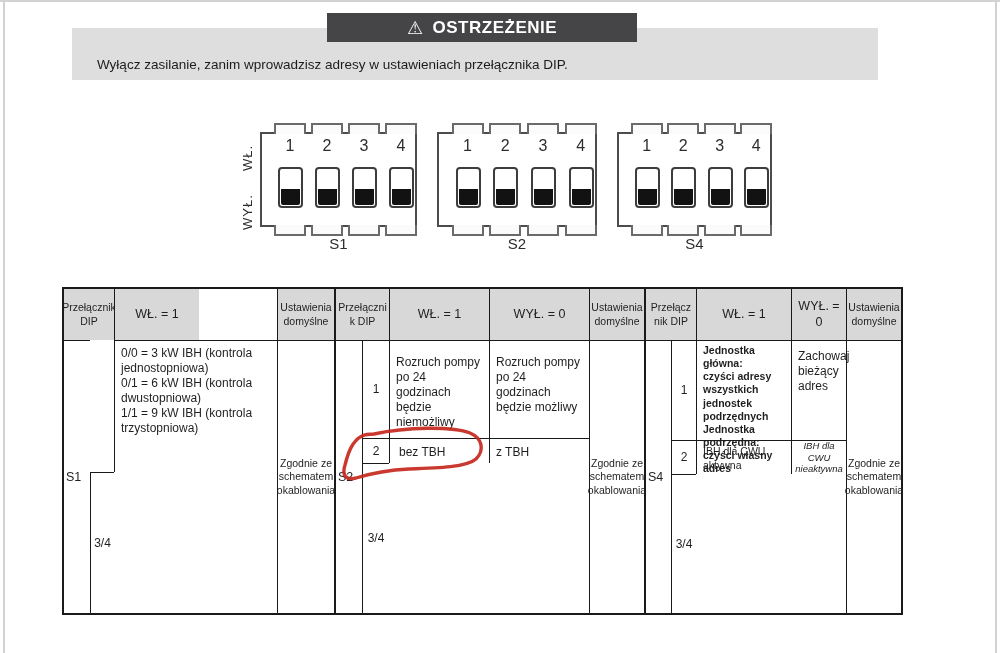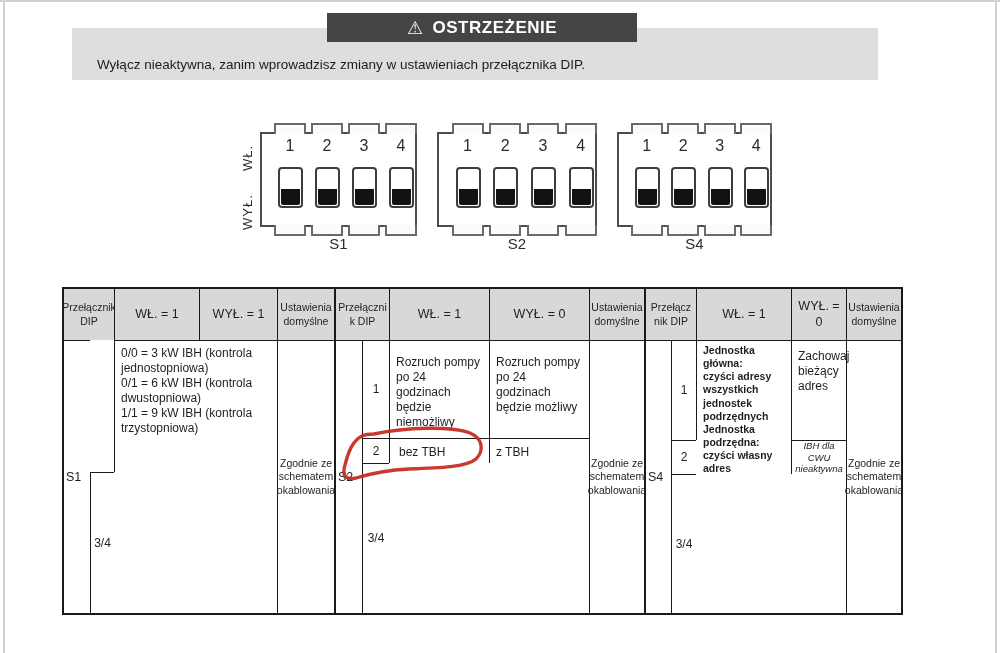--- a/index.html
+++ b/index.html
@@ -47,21 +47,21 @@
   .anno{left:338px;top:421px;pointer-events:none;}
 </style>
 </head>
 <body>
 
 <div class="abs edge" style="left:0;top:0;width:1000px;height:2px;"></div>
 <div class="abs edge" style="left:3px;top:0;width:2px;height:653px;"></div>
 <div class="abs edge" style="left:995px;top:0;width:2px;height:653px;"></div>
 
 <div class="abs warn-band">
-  <div class="msg">Wyłącz nieaktywna, zanim wprowadzisz zmiany w ustawieniach przełącznika DIP.</div>
+  <div class="msg">Wyłącz zasilanie, zanim wprowadzisz adresy w ustawieniach przełącznika DIP.</div>
 </div>
 <div class="abs warn-title">
   <span class="tri">⚠</span>
   <span>OSTRZEŻENIE</span>
 </div>
 
 <div class="rot" style="left:240px;top:131px;height:40px;">WŁ.</div>
 <div class="rot" style="left:240px;top:178px;height:52px;">WYŁ.</div>
 
 <div class="dipbox" style="left:260px;top:132px;width:153px;">
@@ -146,21 +146,20 @@
       <div class="knob"></div>
     </div>
   <div class="dip-label">S4</div>
 </div>
 
 <div class="abs dip-table">
 
   <div class="sec" style="grid-template-columns:26px 24px 85px 78px 57px;grid-template-rows:51px 132px 141px;">
     <div class="cell hdr fs10" style="grid-area:1/1/2/3;">Przełącznik DIP</div>
     <div class="cell hdr fs125 bl" style="grid-area:1/3/2/4;">WŁ. = 1</div>
-    <div class="cell hdr fs125 bl" style="grid-area:1/4/2/5;">WYŁ. = 1</div>
     <div class="cell hdr fs10 bl" style="grid-area:1/5/2/6;">Ustawienia domyślne</div>
     <div class="cell slabel bt" style="grid-area:2/1/4/2;">S1</div>
     <div class="cell fs12 bl bt" style="grid-area:2/3/3/5;">0/0 = 3 kW IBH (kontrola jednostopniowa)
 0/1 = 6 kW IBH (kontrola dwustopniowa)
 1/1 = 9 kW IBH (kontrola trzystopniowa)</div>
     <div class="cell ctr fs12 bl bt" style="grid-area:3/2/4/3;">3/4</div>
     <div class="cell ctr fs10 bl bt" style="grid-area:2/5/4/6;">Zgodnie ze schematem okablowania</div>
   </div>
 
   <div class="sec sep" style="grid-template-columns:26px 27px 100px 100px 55px;grid-template-rows:51px 98px 25px 150px;">
@@ -196,20 +195,21 @@
     <div class="cell fs10 bl bt" style="grid-area:2/3/3/4;padding-top:3px;font-weight:bold;">Jednostka główna:
 czyści adresy
 wszystkich jednostek
 podrzędnych
 Jednostka podrzędna:
 czyści własny adres</div>
     <div class="cell fs12 bl bt" style="grid-area:2/4/3/5;padding-top:8px;">Zachowaj
 bieżący
 adres</div>
     <div class="cell ctr fs12 bl bt" style="grid-area:3/2/4/3;">2</div>
+    <div class="cell vctr fs10 bl bt" style="grid-area:3/3/4/4;">IBH dla CWU aktywna</div>
     <div class="cell ctr fs9 bl bt" style="grid-area:3/4/4/5;font-style:italic;">IBH dla CWU
 nieaktywna</div>
     <div class="cell ctr fs12 bl bt" style="grid-area:4/2/5/3;">3/4</div>
     <div class="cell ctr fs10 bl bt" style="grid-area:2/5/5/6;">Zgodnie ze schematem okablowania</div>
   </div>
 </div>
 
 <svg class="abs anno" width="150" height="64" viewBox="0 0 150 64">
   <path d="M 36 13
            C 68 6, 114 5, 132 12

